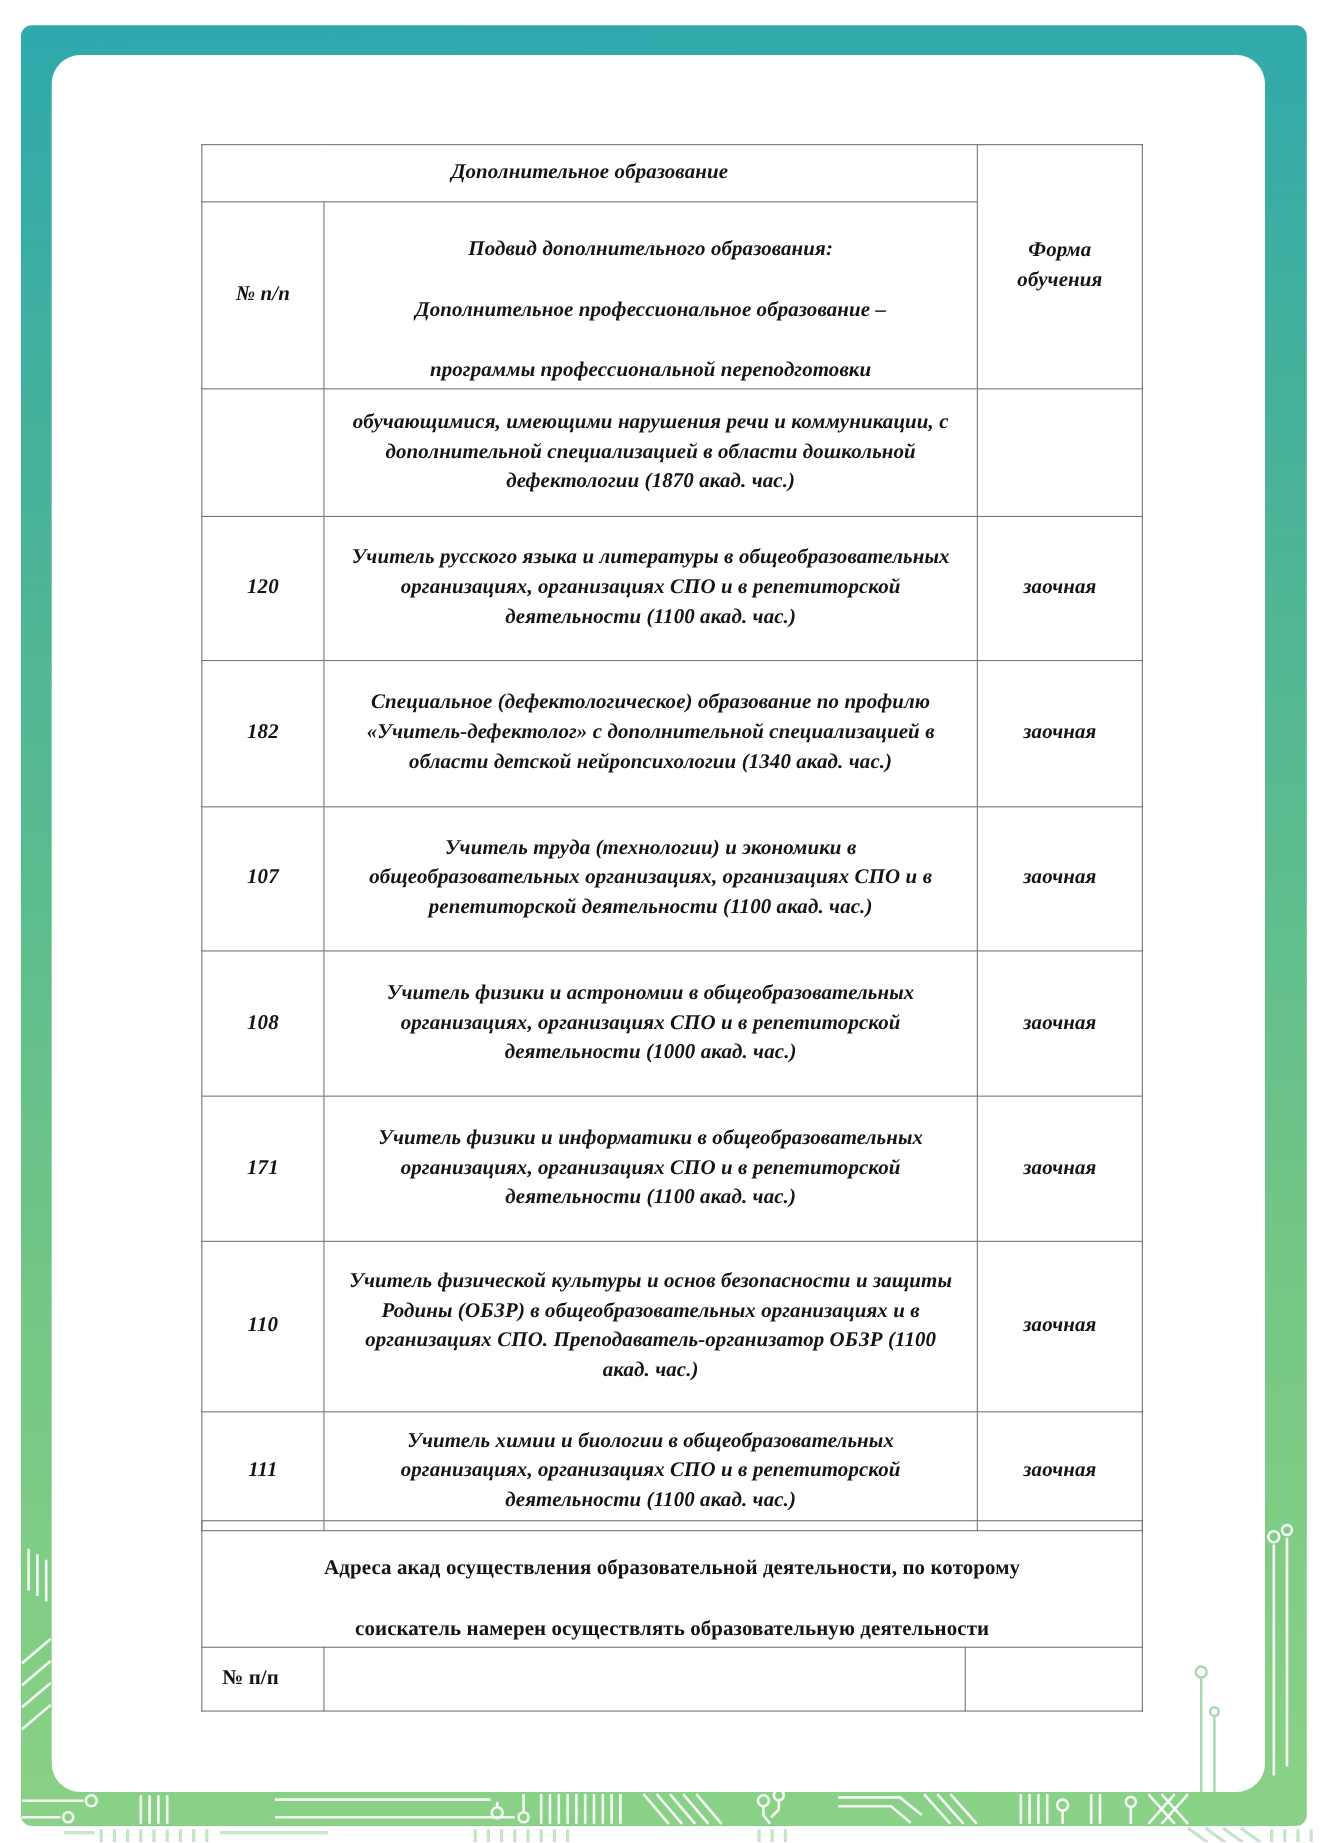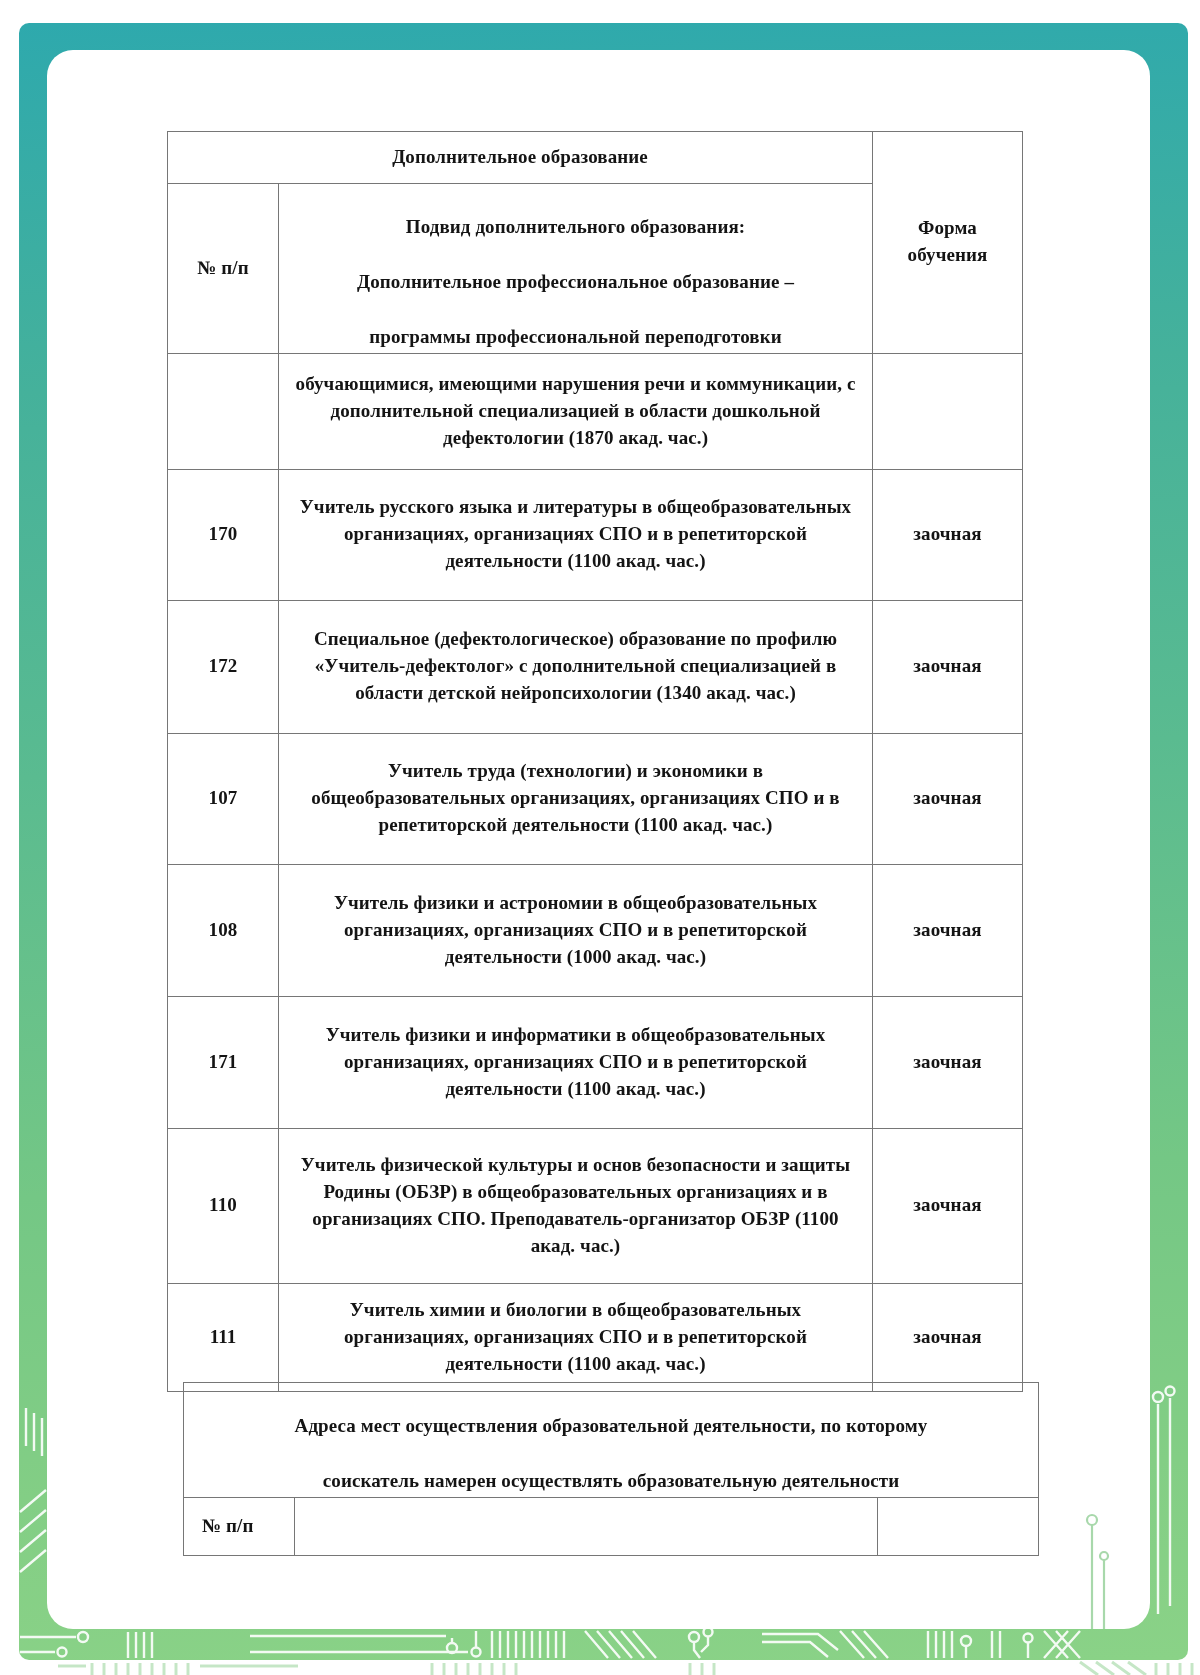--- a/index.html
+++ b/index.html
@@ -19,21 +19,21 @@
     background:#ffffff;border-radius:26px;
   }
   svg.circuits{position:absolute;left:0;top:0;z-index:1;pointer-events:none;}
   
   table{border-collapse:collapse;table-layout:fixed;position:absolute;z-index:2;background:transparent;}
   td{
     border:1px solid #767676;vertical-align:middle;text-align:center;
     font-weight:bold;font-size:19px;line-height:1.42;letter-spacing:.1px;
     padding:2px 14px;overflow:hidden;
   }
-  .t-main{left:167px;top:131px;width:855px;}
+  .t-main{left:183px;top:131px;width:855px;font-style:italic;}
   .t-main .c-num{padding:2px 6px;}
   .t-main .c-prog{padding:2px 16px;}
   .t-main .c-form{padding:2px 20px;}
   tr.r-h1{height:52px;}
   tr.r-h2{height:95px;}
   tr.r-cont{height:116px;}
   tr.r-105{height:131px;}
   tr.r-106{height:133px;}
   tr.r-107{height:131px;}
   tr.r-108{height:132px;}
@@ -129,26 +129,26 @@
       <span class="hdr-line">Дополнительное профессиональное образование –</span>
       <span class="hdr-line">программы профессиональной переподготовки</span>
     </td>
   </tr>
   <tr class="r-cont">
     <td class="c-num"></td>
     <td class="c-prog">обучающимися, имеющими нарушения речи и коммуникации, с дополнительной специализацией в области дошкольной дефектологии (1870 акад. час.)</td>
     <td class="c-form"></td>
   </tr>
   <tr class="r-105">
-    <td class="c-num">170</td>
+    <td class="c-num">120</td>
     <td class="c-prog">Учитель русского языка и литературы в общеобразовательных организациях, организациях СПО и в репетиторской деятельности (1100 акад. час.)</td>
     <td class="c-form">заочная</td>
   </tr>
   <tr class="r-106">
-    <td class="c-num">172</td>
+    <td class="c-num">182</td>
     <td class="c-prog">Специальное (дефектологическое) образование по профилю «Учитель-дефектолог» с дополнительной специализацией в области детской нейропсихологии (1340 акад. час.)</td>
     <td class="c-form">заочная</td>
   </tr>
   <tr class="r-107">
     <td class="c-num">107</td>
     <td class="c-prog">Учитель труда (технологии) и экономики в общеобразовательных организациях, организациях СПО и в репетиторской деятельности (1100 акад. час.)</td>
     <td class="c-form">заочная</td>
   </tr>
   <tr class="r-108">
     <td class="c-num">108</td>
@@ -175,21 +175,21 @@
 
 <table class="t-addr">
   <colgroup>
       <col style="width:111px">
       <col style="width:583px">
       <col style="width:161px">
     </colgroup>
   <tbody>
       <tr class="r-title">
     <td colspan="3">
-      <span class="hdr-line">Адреса мест осуществления образовательной деятельности, по которому</span>
+      <span class="hdr-line">Адреса акад осуществления образовательной деятельности, по которому</span>
       <span class="hdr-line">соискатель намерен осуществлять образовательную деятельности</span>
     </td>
   </tr>
   <tr class="r-blank">
     <td class="c-num">№ п/п</td>
     <td></td>
     <td></td>
   </tr>
 </tbody>
   </table>

